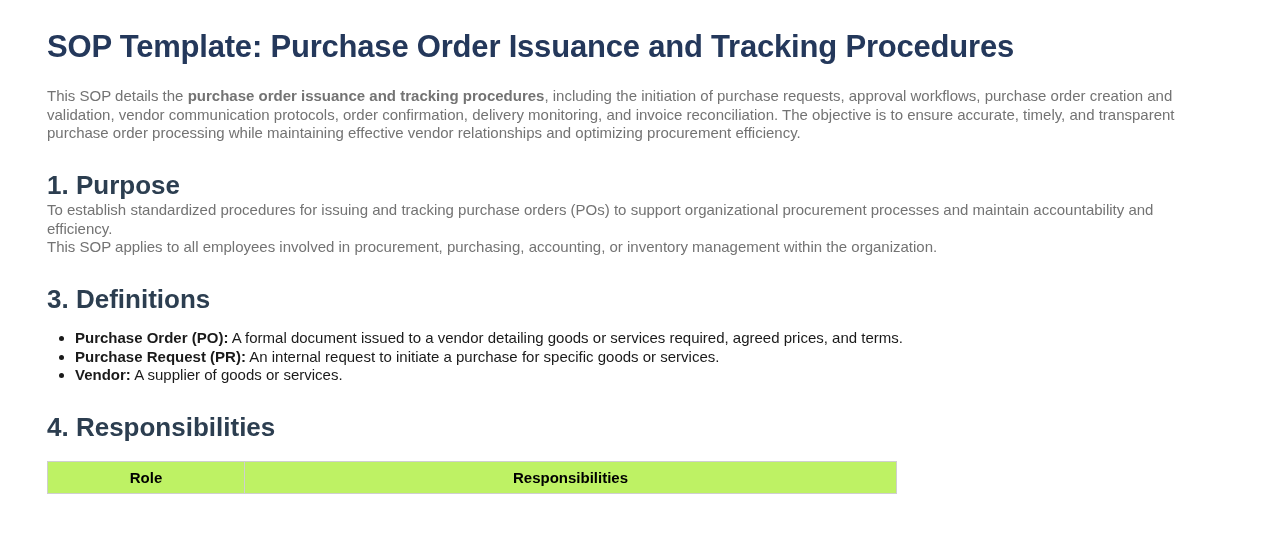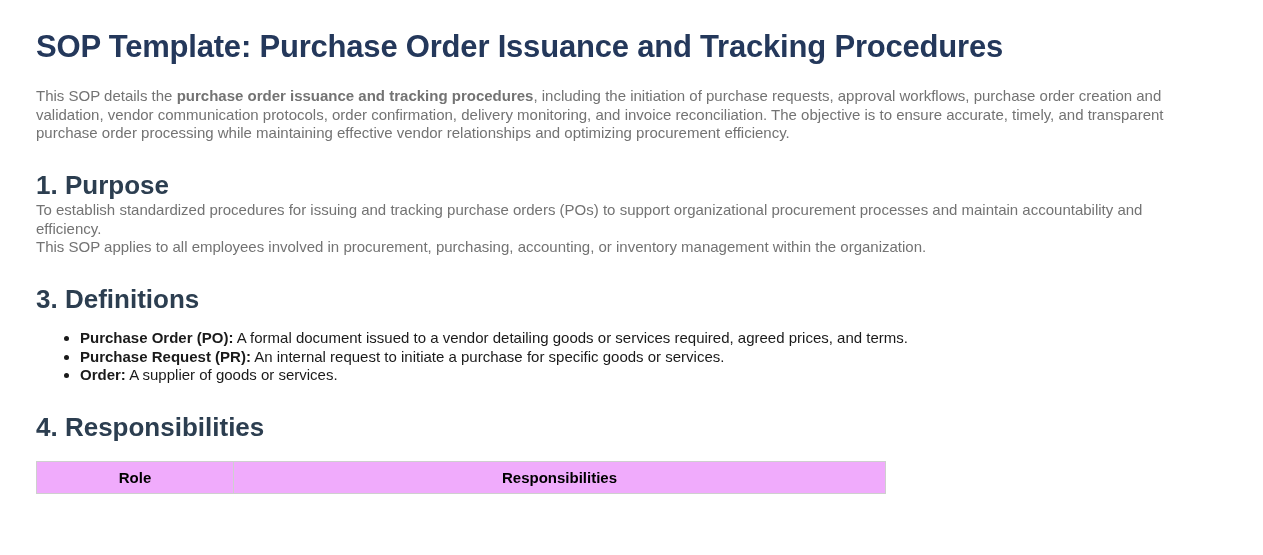--- a/index.html
+++ b/index.html
@@ -10,21 +10,21 @@
   body {
     width: 1263px;
     height: 555px;
     overflow: hidden;
     font-family: "Liberation Sans", sans-serif;
     color: #000000;
     -webkit-font-smoothing: antialiased;
   }
   .page {
     box-sizing: border-box;
-    padding: 28px 40px 0 36px;
+    padding: 28px 40px 0 47px;
     width: 1227px;
   }
   h1.doc-title {
     font-size: 31px;
     line-height: 1.2;
     font-weight: bold;
     color: #24385b;
     margin: 0 0 22px 0;
     letter-spacing: -0.2px;
   }
@@ -47,32 +47,32 @@
     margin-top: 17px;
   }
   ul.defs {
     margin: 14px 0 0 0;
     padding: 0 0 0 28px;
     list-style: disc;
   }
   ul.defs li {
     font-size: 15px;
     line-height: 18.5px;
-    margin: 0 0 0 16px;
+    margin: 0 0 0 0;
     color: #1a1a1a;
   }
   ul.defs li b { font-weight: bold; }
   table.resp {
     border-collapse: collapse;
     margin-top: 18px;
     width: 850px;
     table-layout: fixed;
   }
   table.resp th {
-    background: #f0abfc;
+    background: #bef264;
     border: 1px solid #cfcfcf;
     font-size: 15px;
     font-weight: bold;
     padding: 7px 8px;
     text-align: center;
     color: #000000;
   }
   table.resp th.col-role { width: 180px; }
 </style>
 </head>
@@ -86,21 +86,21 @@
 
   <h2 class="sec">1. Purpose</h2>
   <p class="para sec-body">To establish standardized procedures for issuing and tracking purchase orders (POs) to support organizational procurement processes and maintain accountability and efficiency.</p>
 
   <p class="para sec-body">This SOP applies to all employees involved in procurement, purchasing, accounting, or inventory management within the organization.</p>
 
   <h2 class="sec">3. Definitions</h2>
   <ul class="defs">
     <li><b>Purchase Order (PO):</b><span> A formal document issued to a vendor detailing goods or services required, agreed prices, and terms.</span></li>
     <li><b>Purchase Request (PR):</b><span> An internal request to initiate a purchase for specific goods or services.</span></li>
-    <li><b>Order:</b><span> A supplier of goods or services.</span></li>
+    <li><b>Vendor:</b><span> A supplier of goods or services.</span></li>
   </ul>
 
   <h2 class="sec">4. Responsibilities</h2>
   <table class="resp">
     <thead>
       <tr>
         <th class="col-role">Role</th>
         <th>Responsibilities</th>
       </tr>
     </thead>

